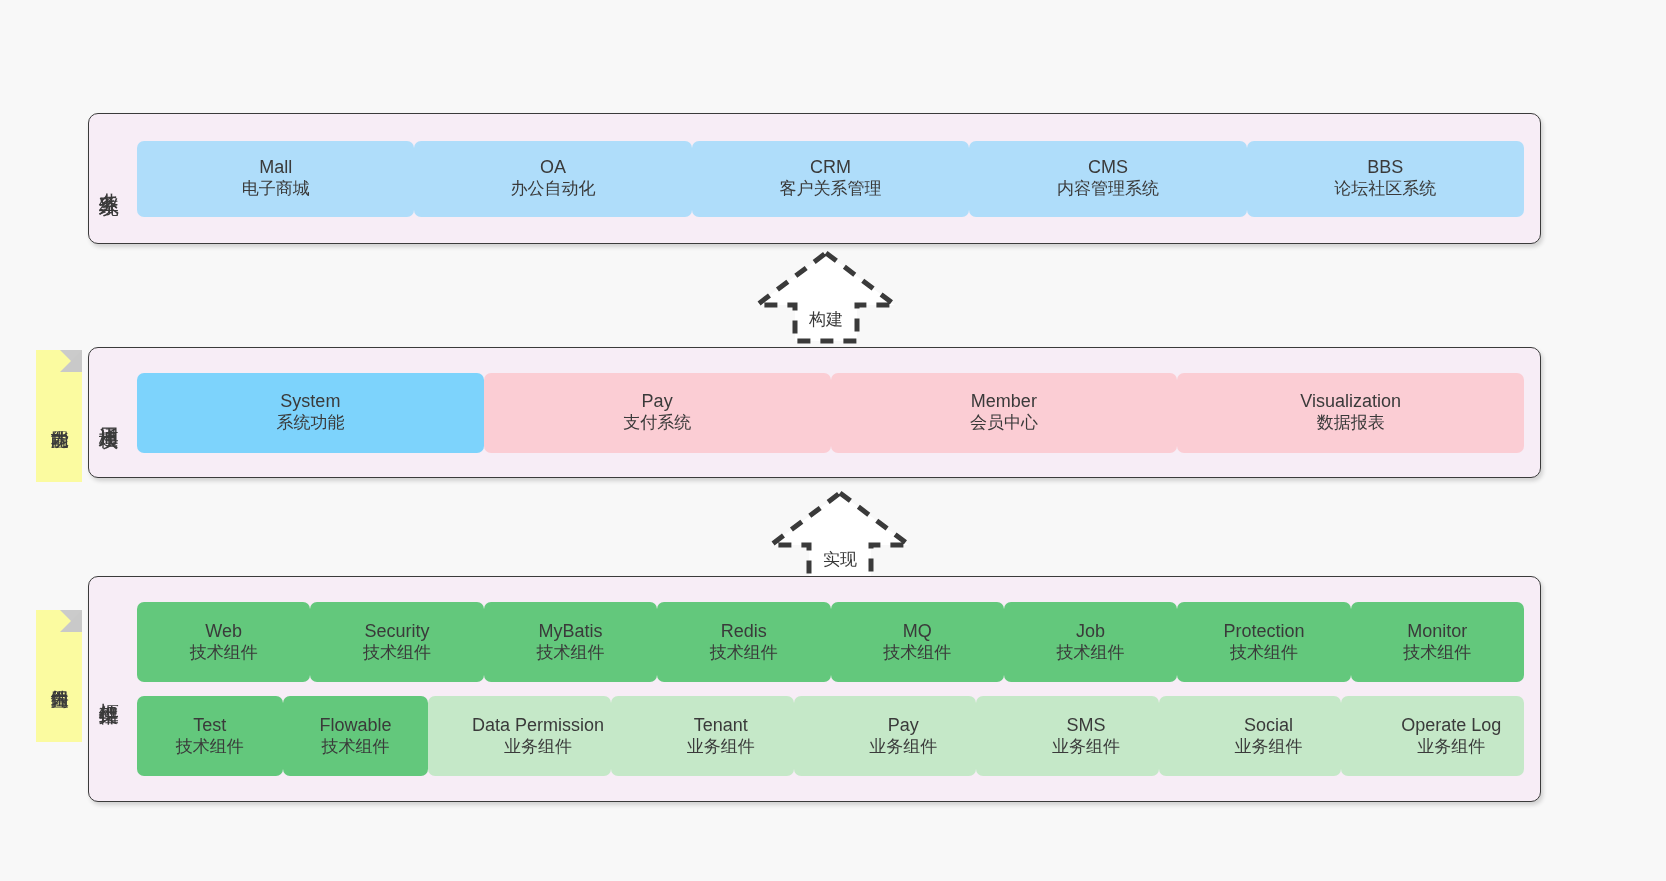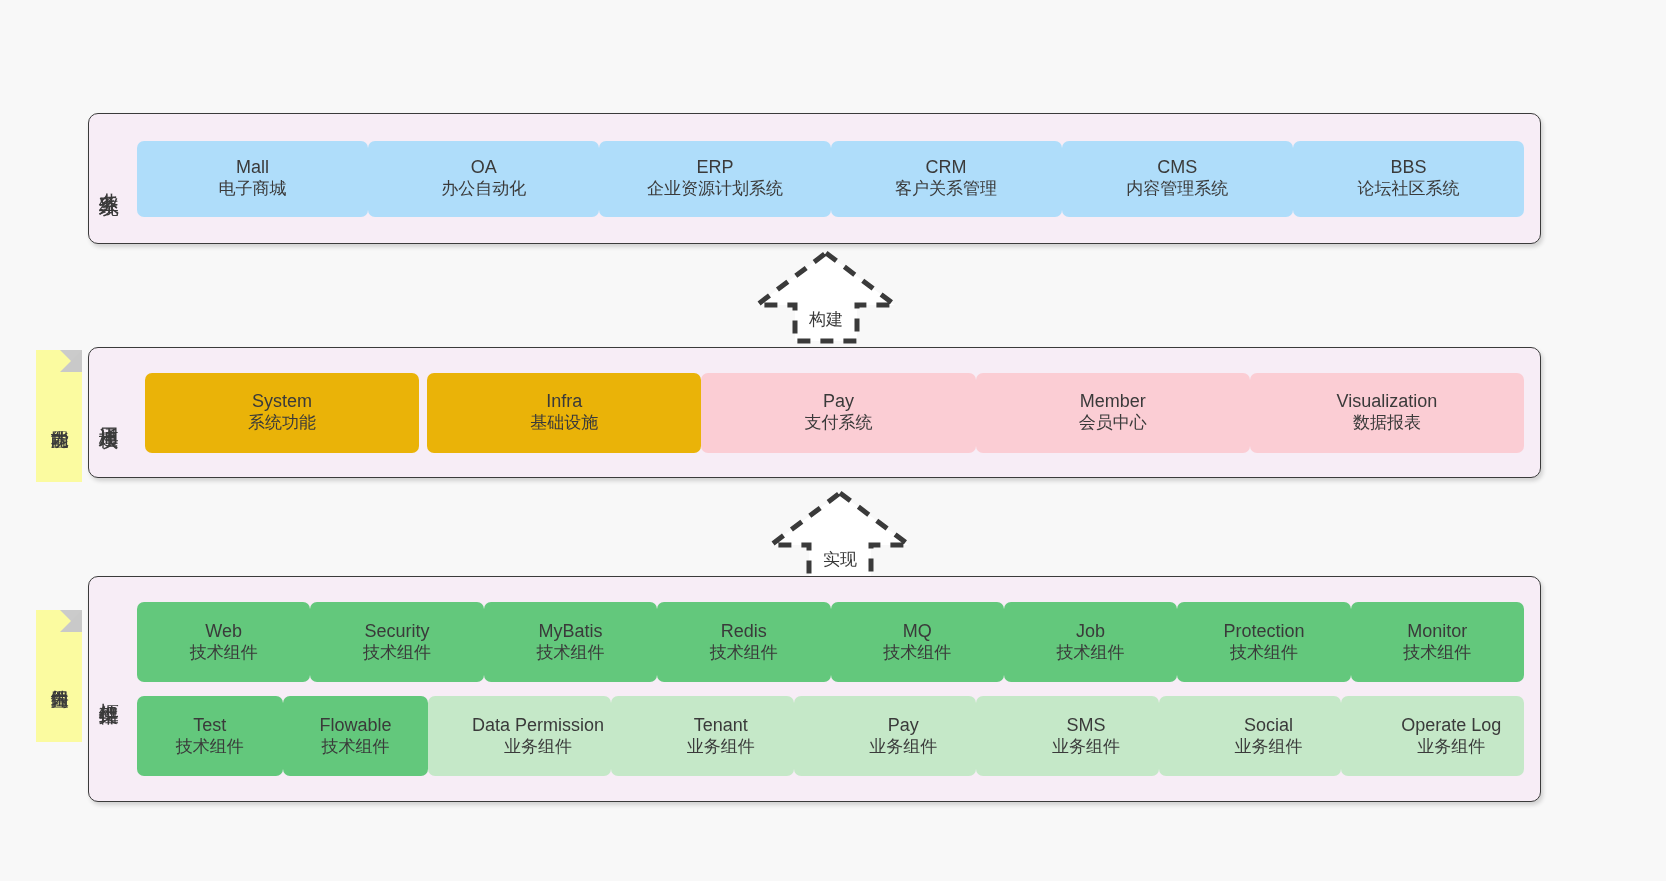--- a/index.html
+++ b/index.html
@@ -77,21 +77,21 @@
   }
   .cell .name {
     font-size: 18px;
     color: #3A3A3A;
   }
   .cell .sub {
     font-size: 17px;
     color: #3A3A3A;
   }
   .c-blue       { background: #AFDDFA; }
-  .c-red        { background: #eab308; margin-left: 8px; }
+  .c-red        { background: #7dd3fc; }
   .c-pink       { background: #FBCDD4; }
   .c-green      { background: #63C87C; }
   .c-lightgreen { background: #C5E8C8; padding-left: 43px; }
 
   
   #layer-business  { left: 88px;  top: 113px; width: 1453px; height: 131px; }
   #layer-business .cell { height: 76px; }
 
   #layer-common    { left: 88px;  top: 347px; width: 1453px; height: 131px; }
   #layer-common .cell { height: 80px; }
@@ -172,24 +172,20 @@
         <div class="cell c-blue">
           <span class="name">Mall</span>
           <span class="sub">电子商城</span>
         </div>
 
         <div class="cell c-blue">
           <span class="name">OA</span>
           <span class="sub">办公自动化</span>
         </div>
 
-        <div class="cell c-blue">
-          <span class="name">ERP</span>
-          <span class="sub">企业资源计划系统</span>
-        </div>
 
         <div class="cell c-blue">
           <span class="name">CRM</span>
           <span class="sub">客户关系管理</span>
         </div>
 
         <div class="cell c-blue">
           <span class="name">CMS</span>
           <span class="sub">内容管理系统</span>
         </div>
@@ -218,24 +214,20 @@
   <div class="layer" id="layer-common">
     <div class="layer-title">通用模块</div>
     <div class="layer-body">
       <div class="row">
 
         <div class="cell c-red">
           <span class="name">System</span>
           <span class="sub">系统功能</span>
         </div>
 
-        <div class="cell c-red">
-          <span class="name">Infra</span>
-          <span class="sub">基础设施</span>
-        </div>
 
 
         <div class="cell c-pink">
           <span class="name">Pay</span>
           <span class="sub">支付系统</span>
         </div>
 
         <div class="cell c-pink">
           <span class="name">Member</span>
           <span class="sub">会员中心</span>

